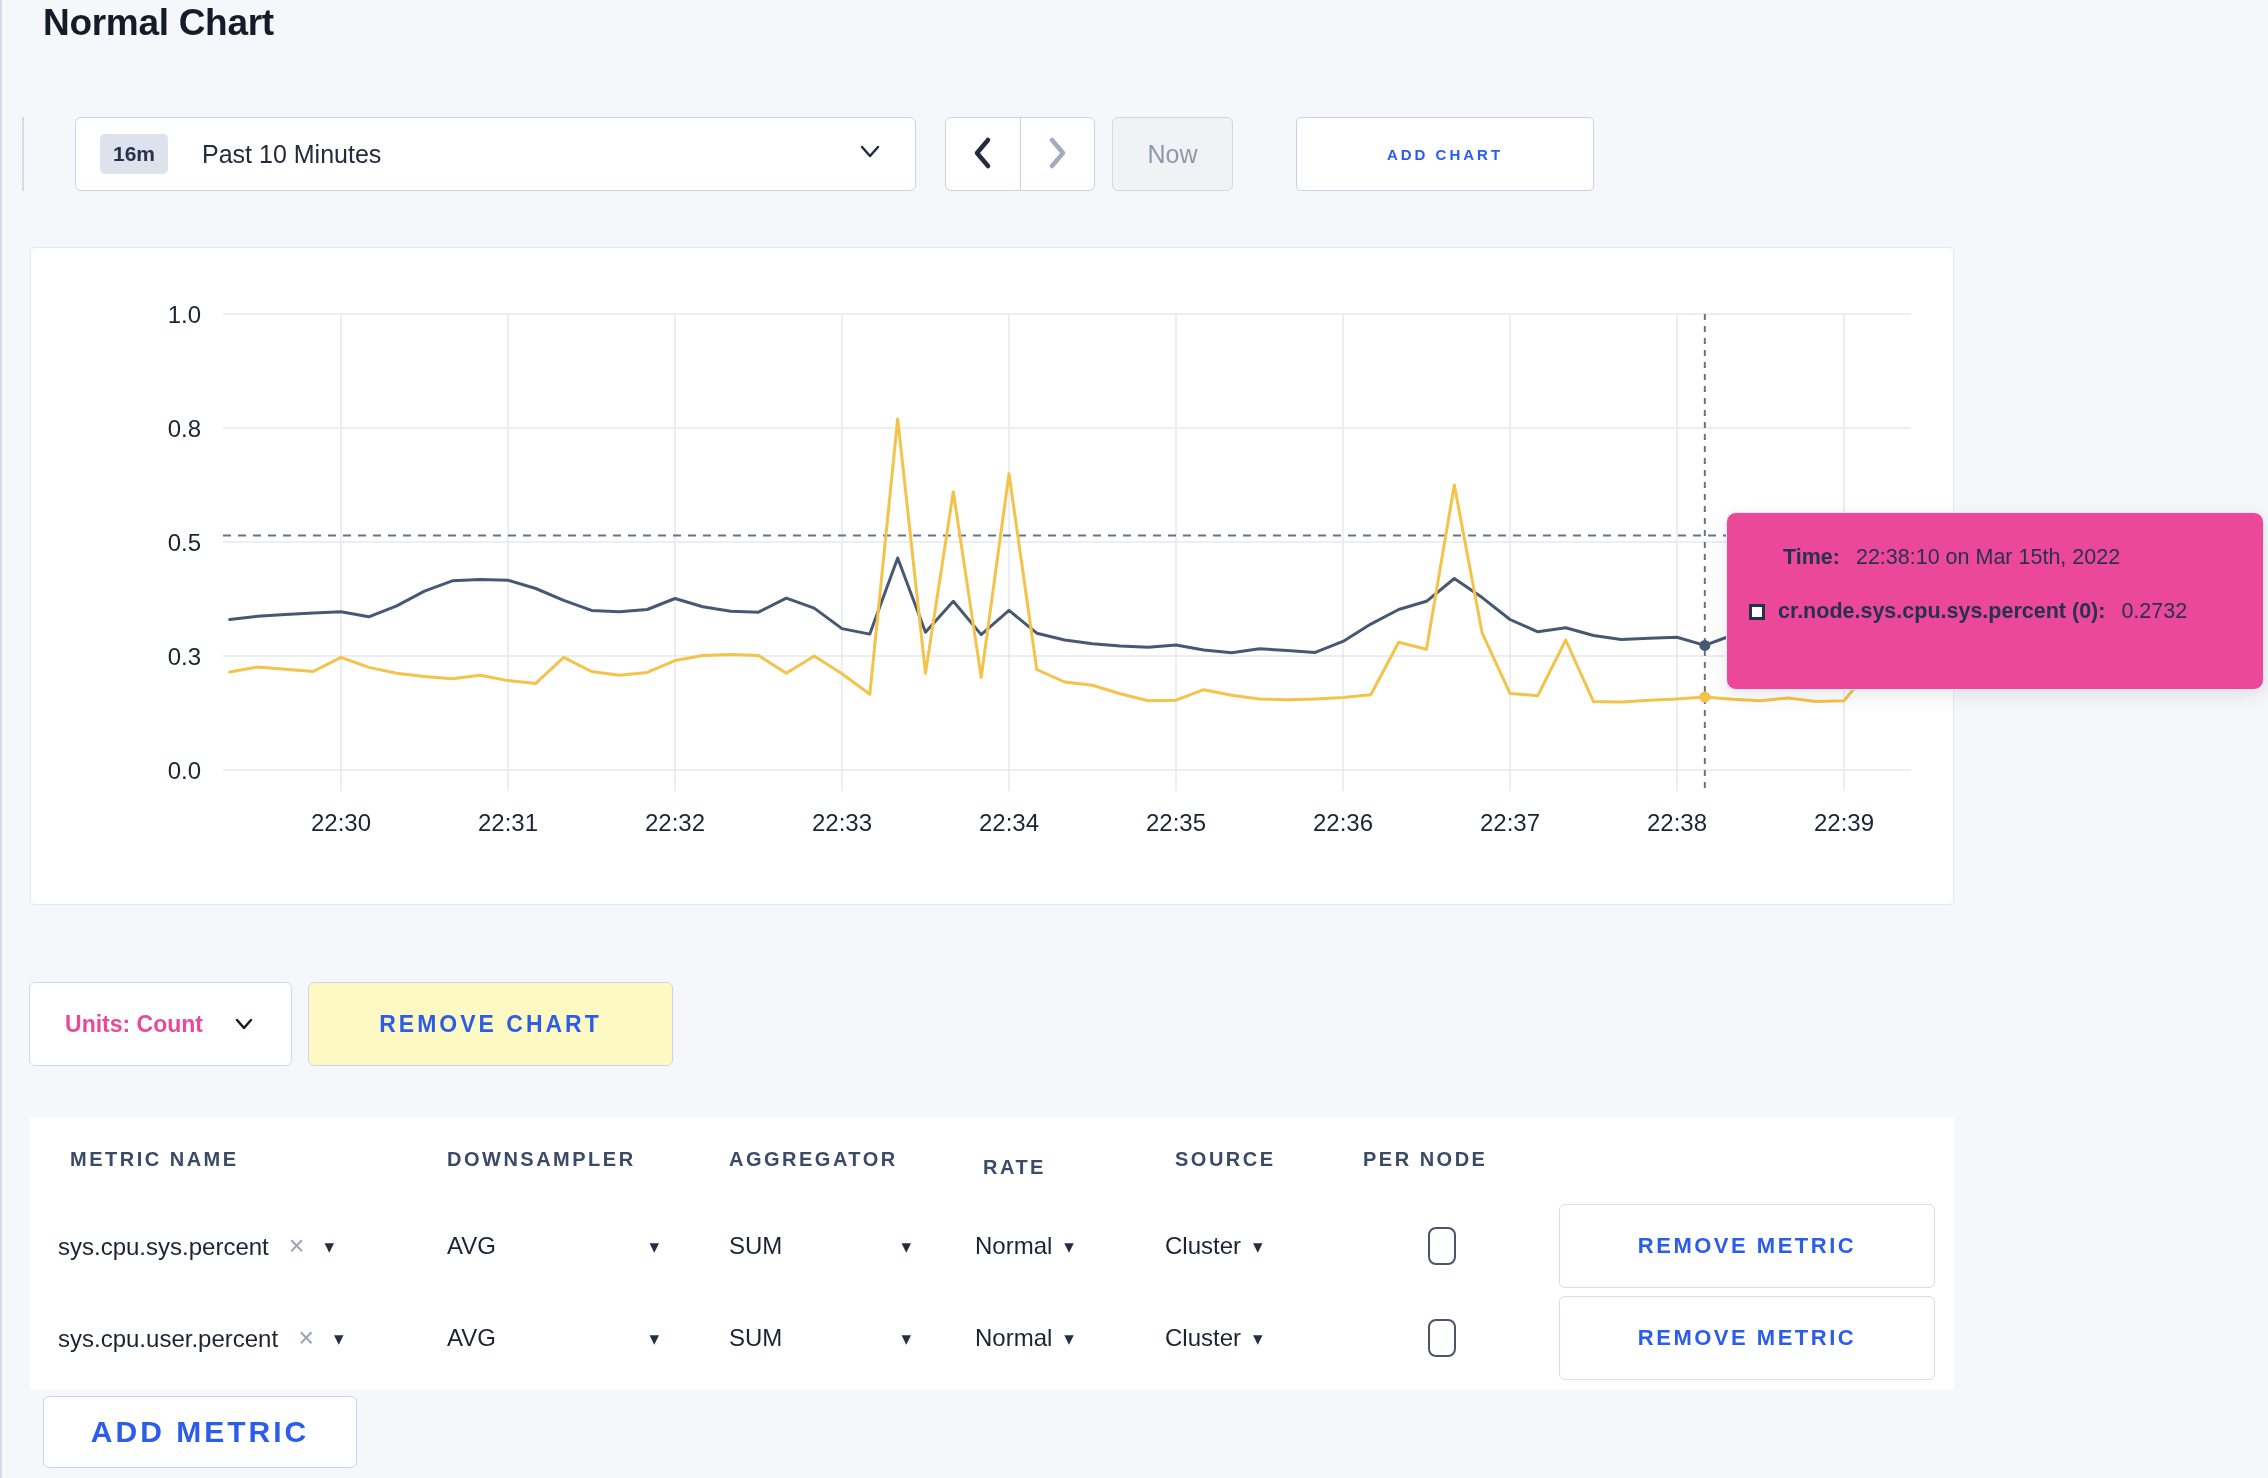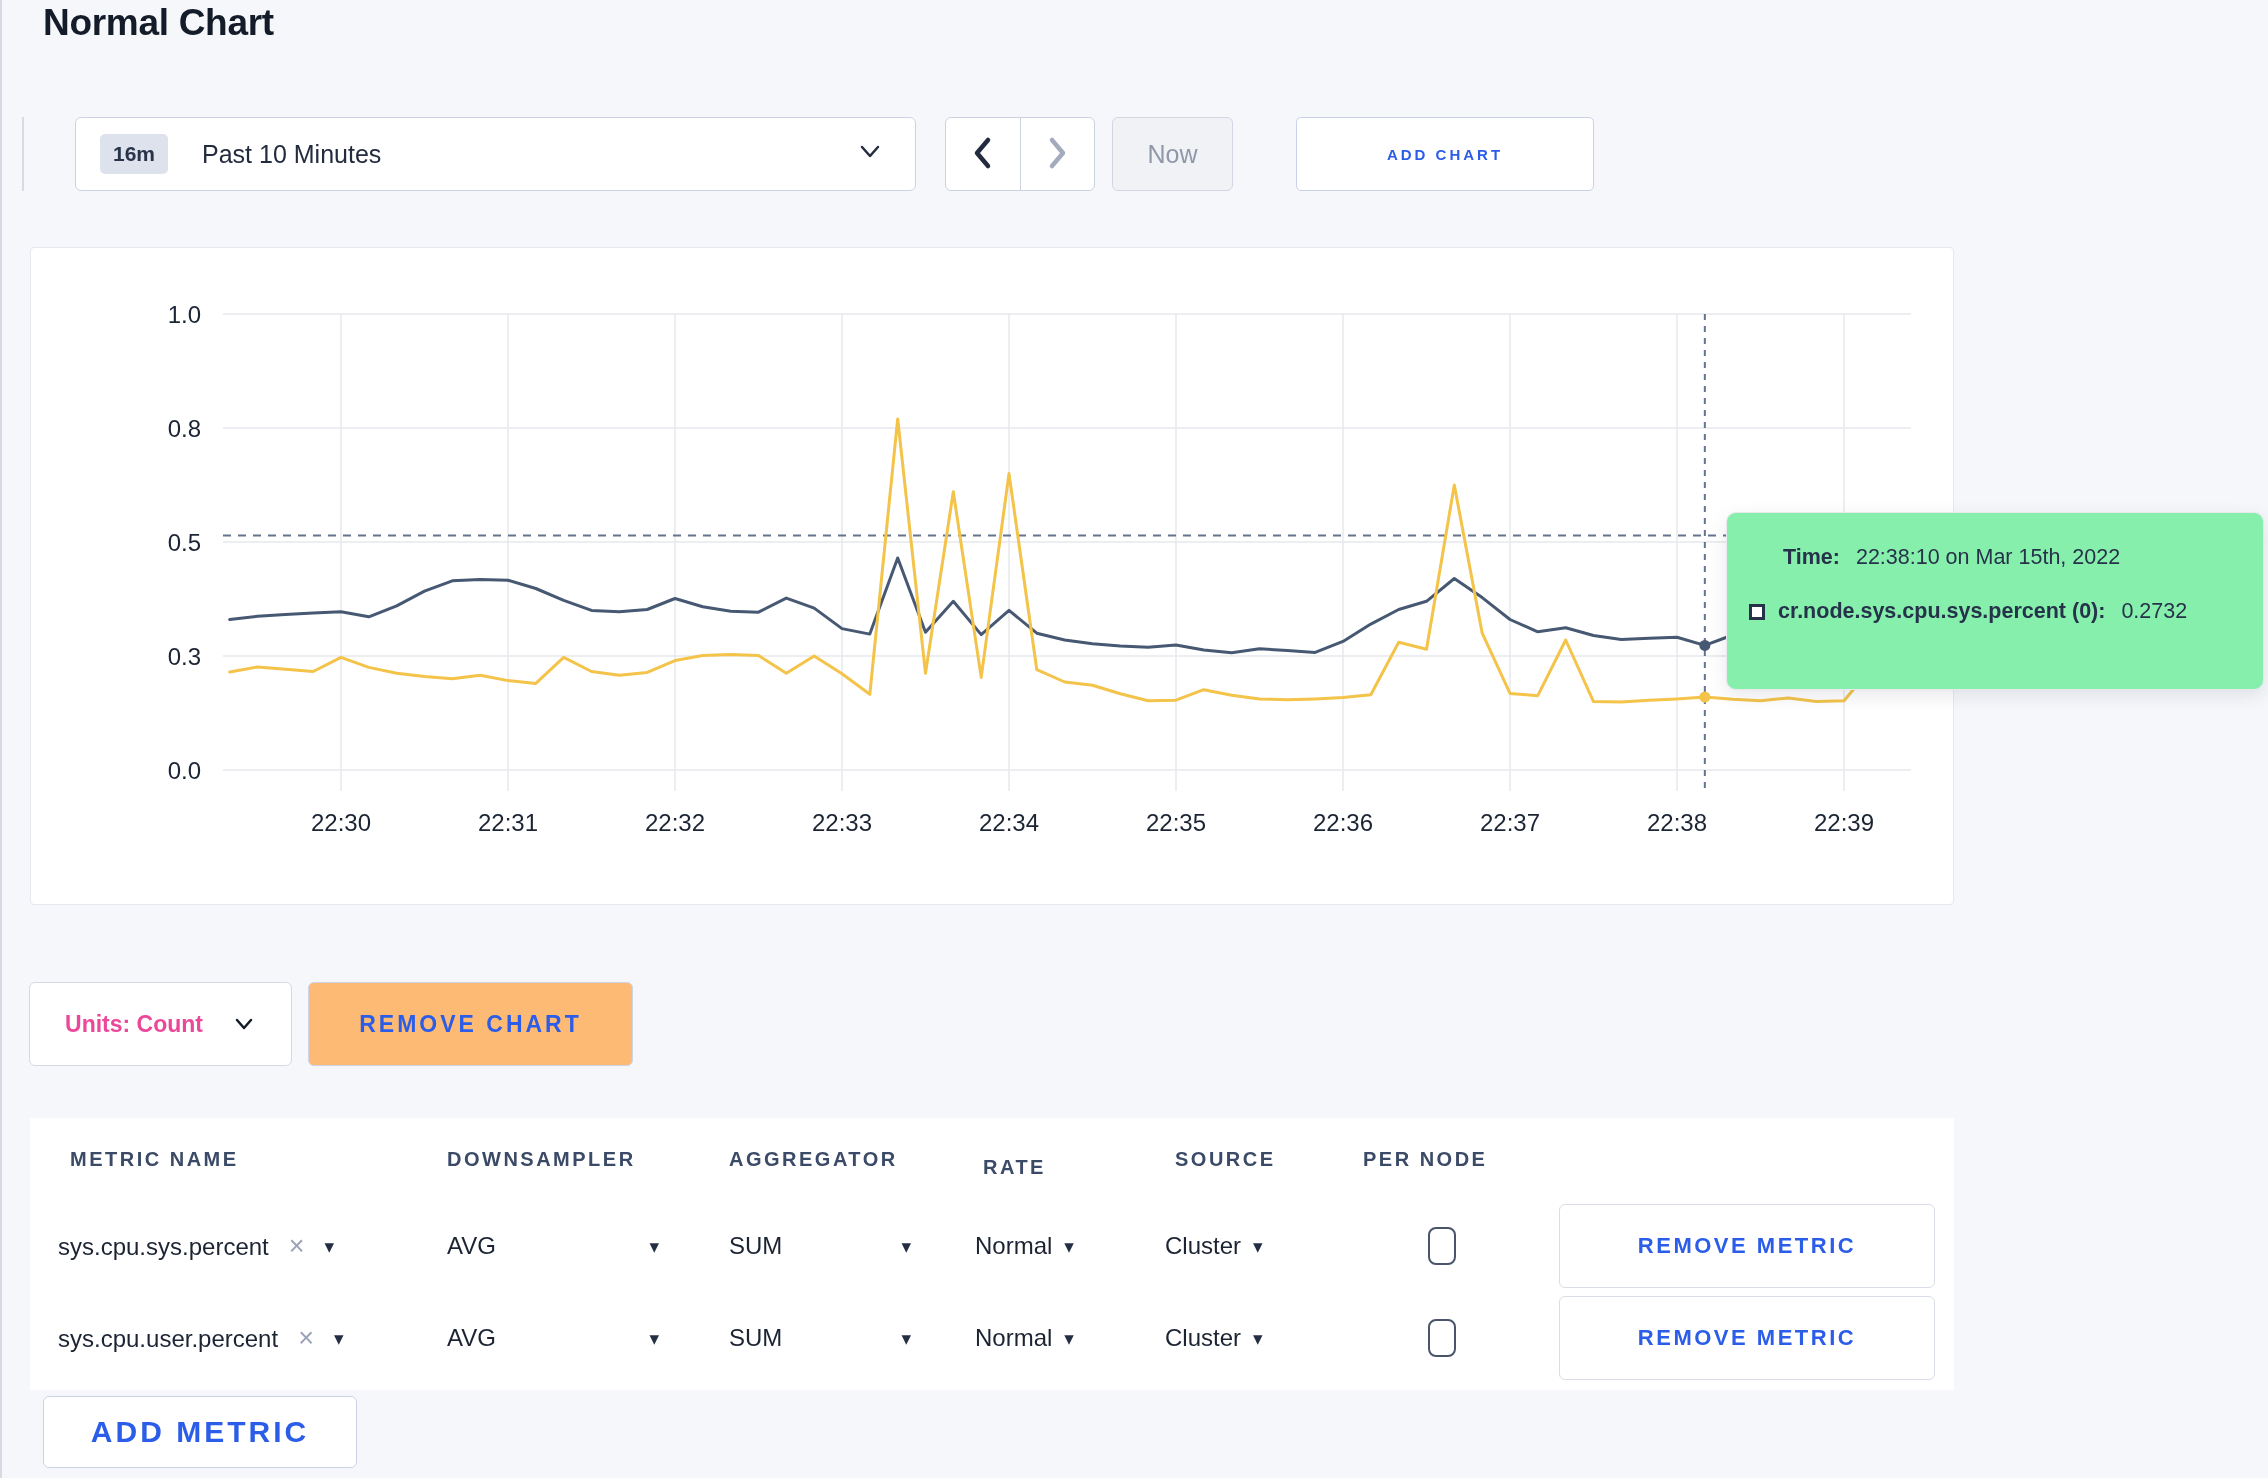--- a/index.html
+++ b/index.html
@@ -54,41 +54,41 @@
 
   
   .chart-card {
     position:absolute; left:30px; top:247px; width:1924px; height:658px;
     background:#fff; border:1px solid #e6e8ef; border-radius:4px;
   }
   .chart-card svg { position:absolute; left:0; top:0; }
 
   .chart-tooltip {
     position:absolute; left:1695px; top:264px; width:538px; height:178px;
-    background:#86efac; border:1px solid #e8eaf0; border-radius:10px;
+    background:#ec4899; border:1px solid #e8eaf0; border-radius:10px;
     box-shadow:0 6px 18px rgba(30,40,70,0.10);
     padding-top:32px;
   }
   .tt-time { padding-left:56px; font-size:21.5px; color:#26324a; height:44px; }
   .tt-time .tt-label { font-weight:bold; margin-right:16px; }
   .tt-row { display:flex; align-items:center; padding-left:22px; height:45px; font-size:21.5px; color:#26324a; }
   .tt-swatch { width:16px; height:16px; border:3.5px solid; margin-right:13px; background:#fff; }
   .tt-name { font-weight:bold; }
   .tt-num { margin-left:16px; }
 
   
   .units-select {
     position:absolute; left:29px; top:982px; width:263px; height:84px;
     background:#fff; border:1.5px solid #d5d9e6; border-radius:6px;
     display:flex; align-items:center; justify-content:center; gap:29px;
     font-size:23px; font-weight:bold; color:#ec4899; cursor:pointer;
   }
   .remove-chart-btn {
-    position:absolute; left:308px; top:982px; width:325px; height:84px;
-    background:#fdba74; border:1.5px solid #ccd3ea; border-radius:6px;
+    position:absolute; left:308px; top:982px; width:365px; height:84px;
+    background:#fef9c3; border:1.5px solid #ccd3ea; border-radius:6px;
     font-family:inherit; font-size:23px; font-weight:600; letter-spacing:3px;
     color:#2b5de8; cursor:pointer;
   }
 
   
   .metrics-table {
     position:absolute; left:30px; top:1118px; width:1924px; height:272px;
     background:#fff;
   }
   .mt-header { position:absolute; top:30px; font-size:20px; font-weight:600; letter-spacing:2.5px; color:#3b4a66; }

